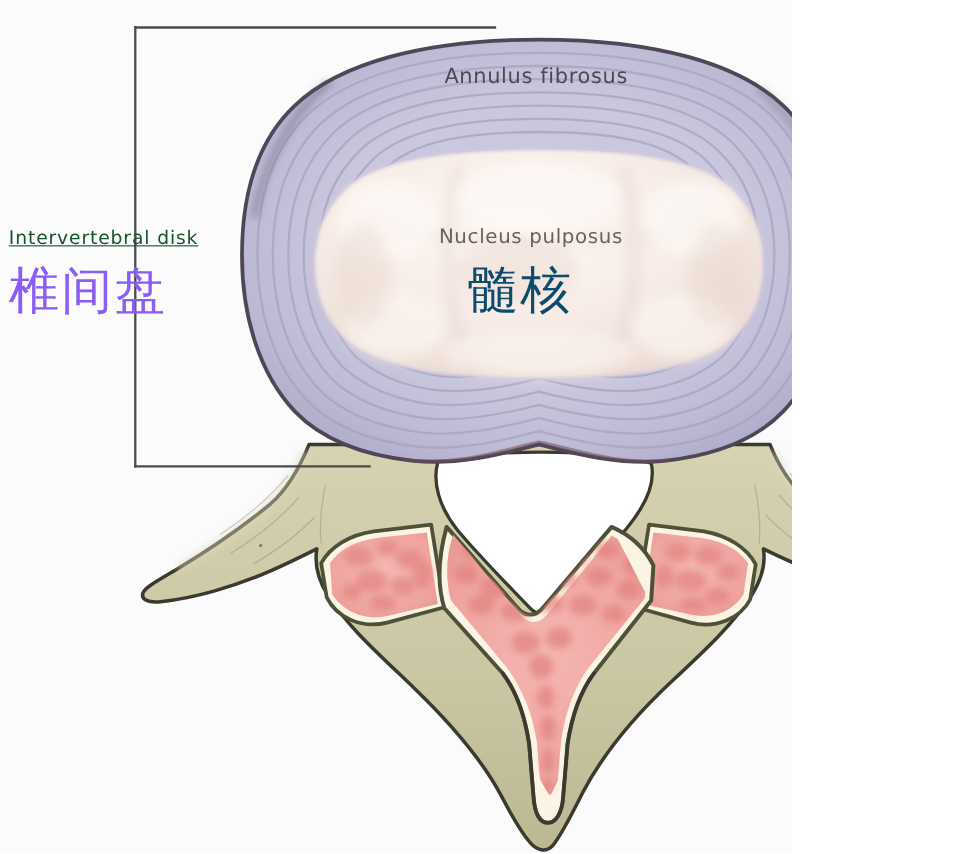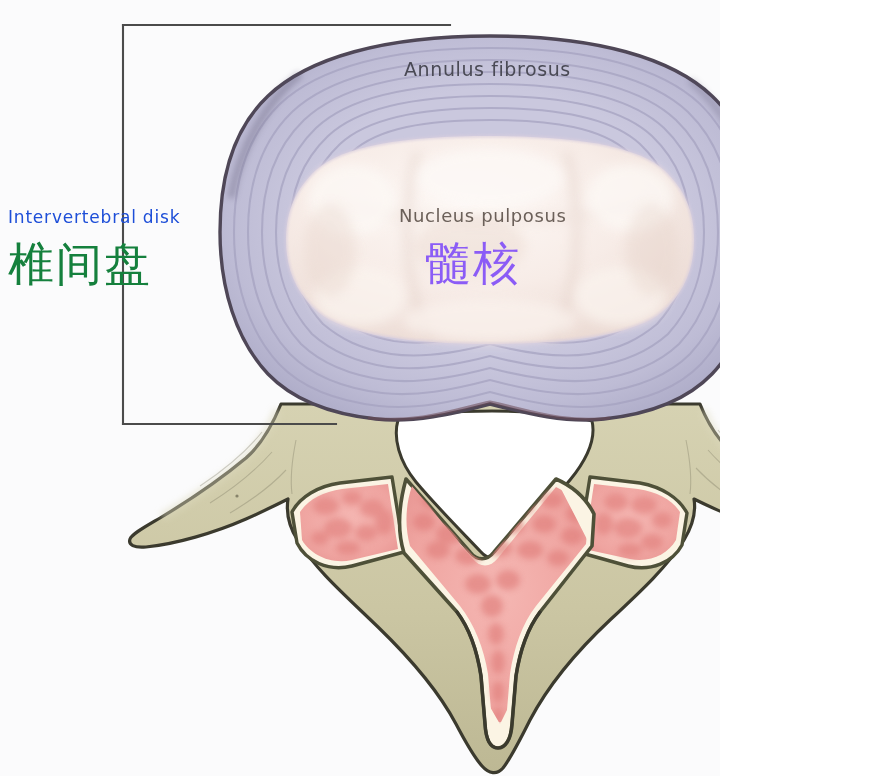--- a/index.html
+++ b/index.html
@@ -344,19 +344,19 @@
       <line x1="123" y1="25" x2="123" y2="424"></line>
       <line x1="123" y1="424" x2="336" y2="424"></line>
     </g>
   </svg>
 
   <div class="lbl lbl-latin" id="label-annulus-latin" style="color: rgb(74, 74, 85);">Annulus fibrosus</div>
 
 
   <div class="lbl lbl-latin" id="label-nucleus-latin" style="color: rgb(107, 96, 89);">Nucleus pulposus</div>
 
-  <div class="lbl lbl-cjk" id="label-nucleus-cjk" style="color: #8b5cf6; text-align: right;">髓核</div>
-
-  <div class="lbl lbl-latin" id="label-disk-latin" style="color: #1d4ed8;">Intervertebral disk</div>
-
-  <div class="lbl lbl-cjk" id="label-disk-cjk" style="color: #15803d;">椎间盘</div>
+  <div class="lbl lbl-cjk" id="label-nucleus-cjk" style="color: #0c4a6e; text-align: right;">髓核</div>
+
+  <div class="lbl lbl-latin" id="label-disk-latin" style="color: #14532d; text-decoration: underline;">Intervertebral disk</div>
+
+  <div class="lbl lbl-cjk" id="label-disk-cjk" style="color: #8b5cf6;">椎间盘</div>
 
 </div>
 
 </body></html>

